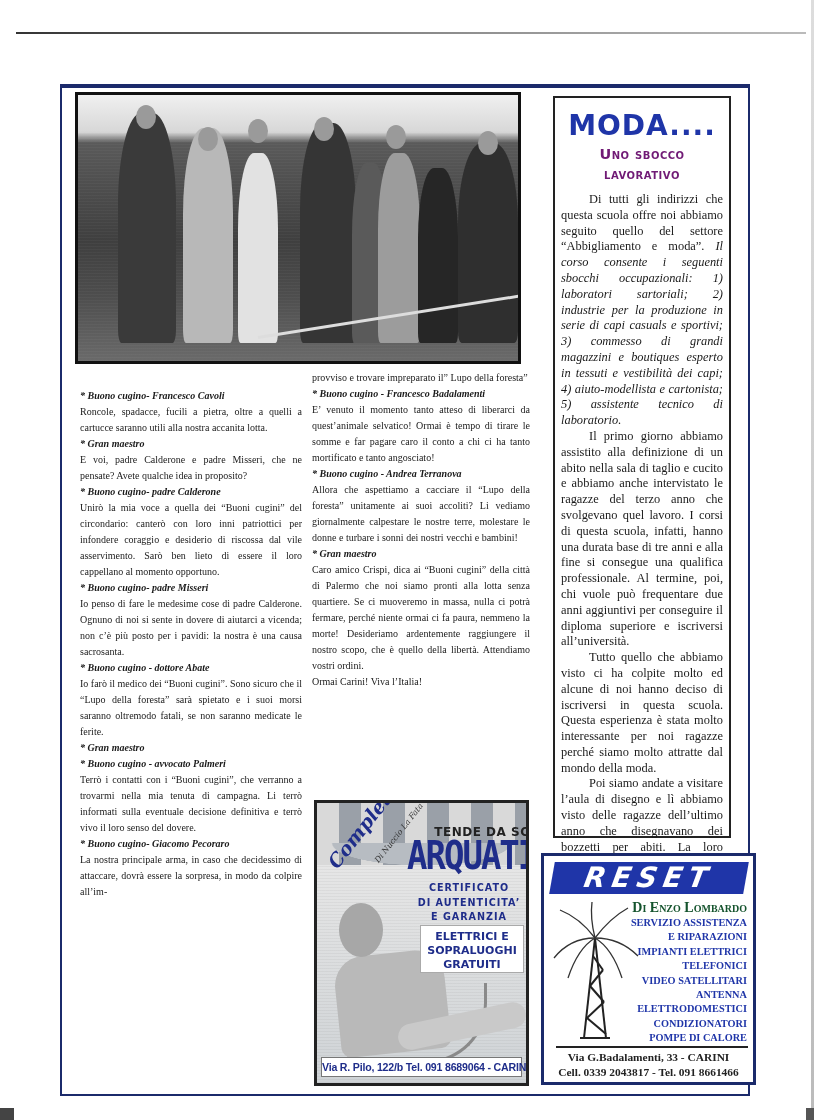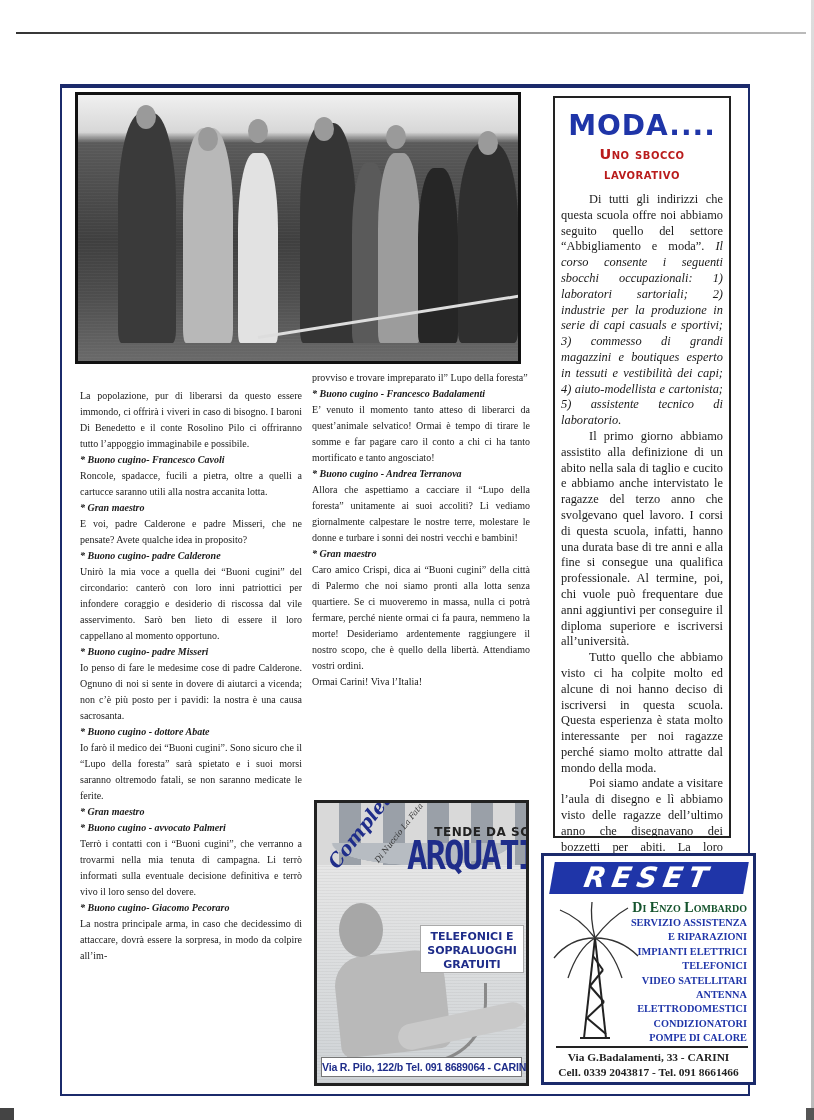--- a/index.html
+++ b/index.html
@@ -25,21 +25,21 @@
     .photo .floor-line { position: absolute; left: 180px; bottom: 22px; width: 300px; height: 3px; background: #ddd; transform: rotate(-9deg); transform-origin: left; }
 
     .col { position: absolute; font-size: 10px; line-height: 16px; text-align: justify; }
     .col-left { left: 80px; top: 388px; width: 222px; }
     .col-mid { left: 312px; top: 370px; width: 218px; }
     .col p { margin: 0; }
     .col .spk { font-weight: bold; font-style: italic; }
 
     .moda-box { position: absolute; left: 538px; top: 96px; width: 178px; height: 742px; border: 2px solid #222; padding: 8px 6px 4px 6px; margin-left: 15px; }
     .moda-title { text-align: center; font-family: "DejaVu Sans", sans-serif; font-weight: bold; color: #1f35a8; font-size: 28px; letter-spacing: 1px; line-height: 36px; margin-top: 2px; }
-    .moda-subtitle { text-align: center; font-family: "DejaVu Sans", sans-serif; font-weight: bold; color: #b91c1c; font-size: 14.5px; line-height: 20px; margin-bottom: 8px; font-variant: small-caps; letter-spacing: 0.5px; }
+    .moda-subtitle { text-align: center; font-family: "DejaVu Sans", sans-serif; font-weight: bold; color: #701a75; font-size: 14.5px; line-height: 20px; margin-bottom: 8px; font-variant: small-caps; letter-spacing: 0.5px; }
     .moda-body { font-size: 12.4px; line-height: 15.8px; text-align: justify; }
     .moda-body p { text-indent: 28px; }
     .moda-body .it { font-style: italic; }
     .moda-body .credits { text-indent: 0; font-weight: bold; font-style: italic; margin-top: 1px; }
 
     .ad-tende { position: absolute; left: 314px; top: 800px; width: 215px; height: 286px; border: 3px solid #222; overflow: hidden;
       background: repeating-linear-gradient(90deg, #d9d9d9 0 22px, #9aa0a8 22px 44px); }
     .ad-tende .lower { position: absolute; left: 0; right: 0; top: 62px; bottom: 0; background:
       repeating-linear-gradient(0deg, rgba(0,0,0,0.04) 0 1px, transparent 1px 3px), linear-gradient(#e6e6e6, #cfd3d6); }
     .ad-tende .awning { position: absolute; left: 0; right: 0; top: 40px; height: 26px; background: radial-gradient(ellipse at 50% 0%, #b7bcc2 0 60%, transparent 61%); }
@@ -87,21 +87,20 @@
   <div class="fig" style="left:274px;width:36px;height:180px;background:#5a5a5a;"></div>
   <div class="fig" style="left:300px;width:42px;height:190px;background:#9c9c9c;"></div>
   <div class="head" style="left:308px;top:30px;"></div>
   <div class="fig" style="left:340px;width:40px;height:175px;background:#262626;"></div>
   <div class="fig" style="left:380px;width:60px;height:200px;background:#2f2f2f;"></div>
   <div class="head" style="left:400px;top:36px;"></div>
   <div class="floor-line"></div>
 </div>
 
 <div class="col col-left" id="col-left">
-    <p>La popolazione, pur di liberarsi da questo essere immondo, ci offrirà i viveri in caso di bisogno. I baroni Di Benedetto e il conte Rosolino Pilo ci offriranno tutto l’appoggio immaginabile e possibile.</p>
     <p class="spk">* Buono cugino- Francesco Cavoli</p>
     <p>Roncole, spadacce, fucili a pietra, oltre a quelli a cartucce saranno utili alla nostra accanita lotta.</p>
     <p class="spk">* Gran maestro</p>
     <p>E voi, padre Calderone e padre Misseri, che ne pensate? Avete qualche idea in proposito?</p>
     <p class="spk">* Buono cugino- padre Calderone</p>
     <p>Unirò la mia voce a quella dei “Buoni cugini” del circondario: canterò con loro inni patriottici per infondere coraggio e desiderio di riscossa dal vile asservimento. Sarò ben lieto di essere il loro cappellano al momento opportuno.</p>
     <p class="spk">* Buono cugino- padre Misseri</p>
     <p>Io penso di fare le medesime cose di padre Calderone. Ognuno di noi si sente in dovere di aiutarci a vicenda; non c’è più posto per i pavidi: la nostra è una causa sacrosanta.</p>
     <p class="spk">* Buono cugino - dottore Abate</p>
     <p>Io farò il medico dei “Buoni cugini”. Sono sicuro che il “Lupo della foresta” sarà spietato e i suoi morsi saranno oltremodo fatali, se non saranno medicate le ferite.</p>
@@ -138,22 +137,28 @@
   <div class="lower"></div>
   <div class="awning"></div>
   <div class="chair"></div>
   <div class="woman-body"></div>
   <div class="legs"></div>
   <div class="woman-head"></div>
   <div class="script">Completare</div>
   <div class="script-sub">Di Nuccio La Fata</div>
   <div class="tds">TENDE DA SOLE</div>
   <div class="arquati">ARQUATI</div>
+  <div class="cert">
+    <div>CERTIFICATO</div>
+    <div>DI AUTENTICITA’</div>
+    <div>E GARANZIA</div>
+    <div>VALIDA 6 ANNI</div>
+  </div>
   <div class="prev">
-    <div>TELEFONICI E</div>
+    <div>ELETTRICI E</div>
     <div>SOPRALUOGHI</div>
     <div>GRATUITI</div>
   </div>
   <div class="addr">Via R. Pilo, 122/b Tel. 091 8689064 - CARINI</div>
 </div>
 
 <div class="ad-reset">
   <div class="reset-banner">RESET</div>
   <svg class="reset-tower" viewBox="0 0 90 145">
     <g stroke="#222" stroke-width="2" fill="none">

